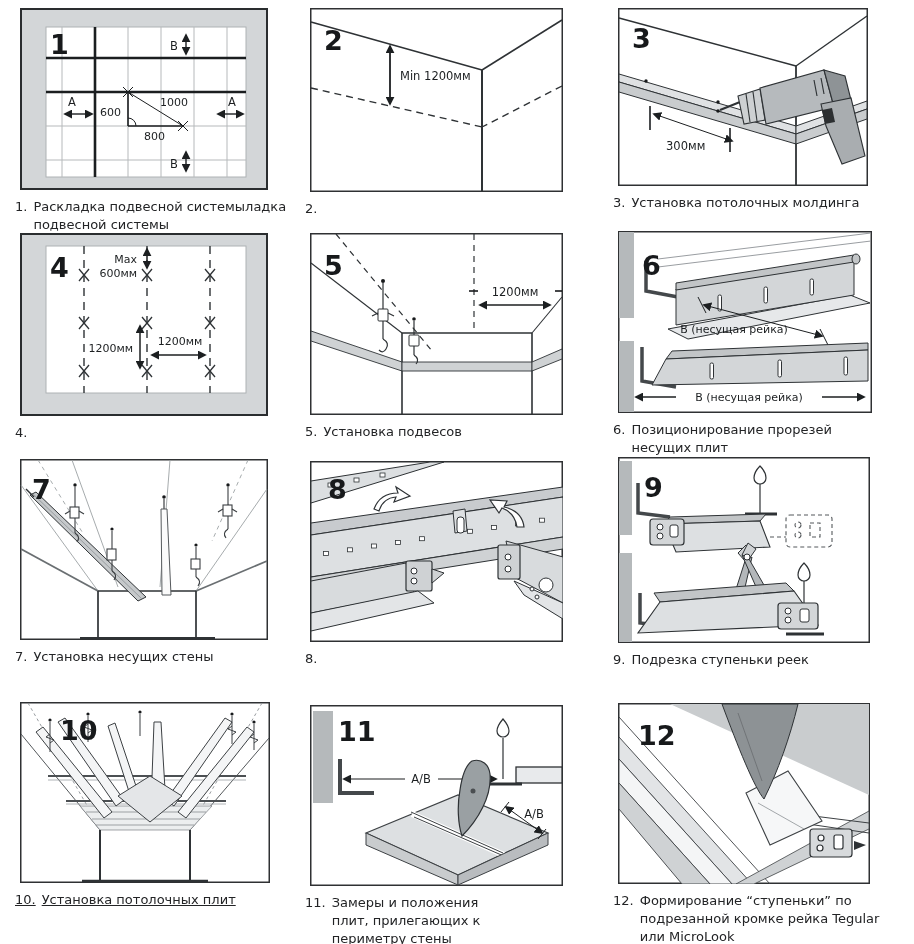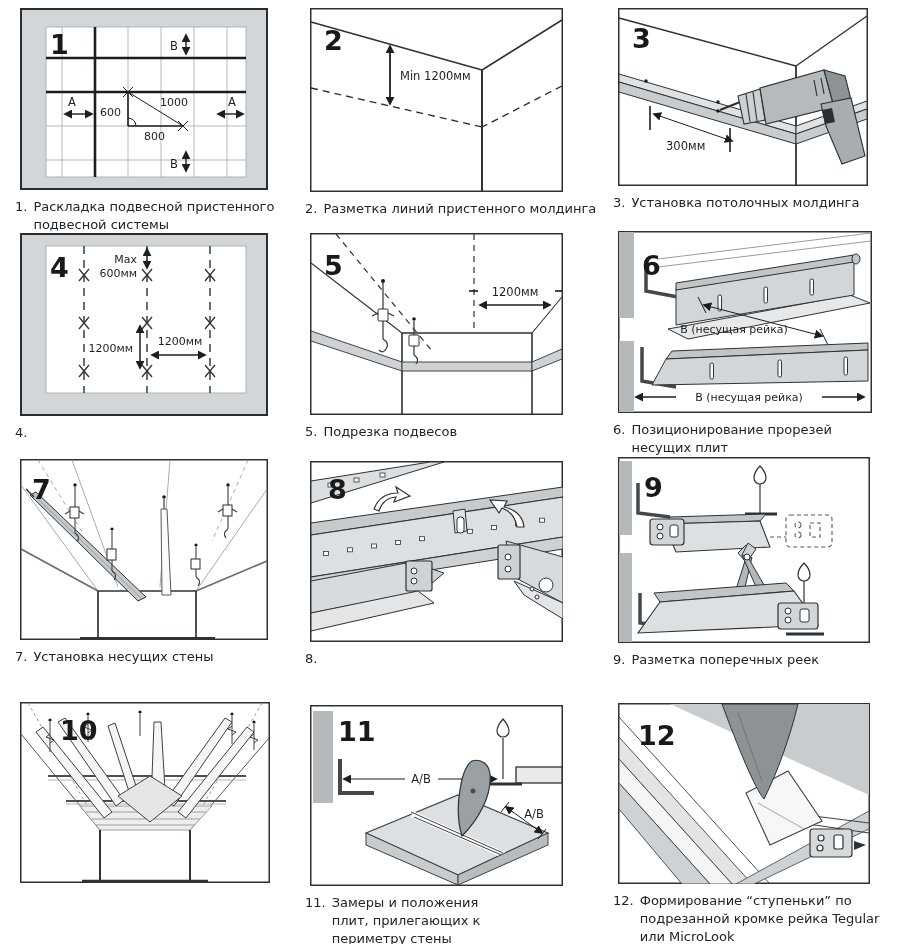--- a/index.html
+++ b/index.html
@@ -74,21 +74,21 @@
       </g>
       <text class="lbl2" x="150" y="42">B</text>
       <text class="lbl2" x="150" y="160">B</text>
       <text class="lbl2" x="52" y="98" text-anchor="middle">A</text>
       <text class="lbl2" x="212" y="98" text-anchor="middle">A</text>
       <text class="num" x="30" y="46">1</text>
     </svg>
   </div>
   <div class="caption">
     <span class="cap-num">1.</span>
-    <span class="cap-text"><span>Раскладка подвесной пристенного</span><br><span>подвесной системы</span></span>
+    <span class="cap-text"><span>Раскладка подвесной системыладка</span><br><span>подвесной системы</span></span>
   </div>
 </div>
 
 <div class="cell" id="cell2">
   <div class="figure">
     <svg width="253" height="184" viewBox="0 0 253 184" role="img">
       <defs>
           <marker id="ar2" viewBox="0 0 10 10" refX="8" refY="5" markerWidth="9" markerHeight="9" markerUnits="userSpaceOnUse" orient="auto-start-reverse">
             <path d="M0,0 L10,5 L0,10 z" fill="#1c1f21"></path>
           </marker>
@@ -101,21 +101,20 @@
         <line x1="1" y1="80" x2="172" y2="119" stroke-width="1.4" stroke-dasharray="7,5"></line>
         <line x1="252" y1="78" x2="172" y2="119" stroke-width="1.4" stroke-dasharray="7,5"></line>
       </g>
       <line x1="80" y1="38" x2="80" y2="96" stroke="#1c1f21" stroke-width="1.8" marker-start="url(#ar2)" marker-end="url(#ar2)"></line>
       <text class="lbl2" x="90" y="72">Min 1200мм</text>
       <text class="num" x="14" y="42">2</text>
     </svg>
   </div>
   <div class="caption">
     <span class="cap-num">2.</span>
-    <span class="cap-text"><span>Разметка линий пристенного молдинга</span></span>
   </div>
 </div>
 
 <div class="cell" id="cell3">
   <div class="figure">
     <svg width="250" height="178" viewBox="0 0 250 178" role="img">
       <defs>
           <marker id="ar3" viewBox="0 0 10 10" refX="8" refY="5" markerWidth="9" markerHeight="9" markerUnits="userSpaceOnUse" orient="auto-start-reverse">
             <path d="M0,0 L10,5 L0,10 z" fill="#1c1f21"></path>
           </marker>
@@ -247,21 +246,21 @@
       </g>
       <line x1="159" y1="58" x2="168" y2="58" stroke="#17191b" stroke-width="1.6"></line>
       <line x1="245" y1="58" x2="252" y2="58" stroke="#17191b" stroke-width="1.6"></line>
       <line x1="170" y1="72" x2="240" y2="72" stroke="#1c1f21" stroke-width="1.5" marker-start="url(#ar5)" marker-end="url(#ar5)"></line>
       <text class="lbl2" x="205" y="63" text-anchor="middle">1200мм</text>
       <text class="num" x="14" y="42">5</text>
     </svg>
   </div>
   <div class="caption">
     <span class="cap-num">5.</span>
-    <span class="cap-text"><span>Подрезка подвесов</span></span>
+    <span class="cap-text"><span>Установка подвесов</span></span>
   </div>
 </div>
 
 <div class="cell" id="cell6">
   <div class="figure">
     <svg width="254" height="182" viewBox="0 0 254 182" role="img">
       <defs>
           <marker id="ar6" viewBox="0 0 10 10" refX="8" refY="5" markerWidth="9" markerHeight="9" markerUnits="userSpaceOnUse" orient="auto-start-reverse">
             <path d="M0,0 L10,5 L0,10 z" fill="#1c1f21"></path>
           </marker>
@@ -480,21 +479,21 @@
       <g stroke="#2e3235" fill="none">
         <path d="M186,106 c3,3 6,8 6,12 a6,6 0 1 1 -12,0 c0,-4 3,-9 6,-12 z" fill="#ffffff" stroke-width="1.2"></path>
         <line x1="186" y1="124" x2="186" y2="146" stroke-width="1.2"></line>
         <line x1="168" y1="177" x2="206" y2="177" stroke-width="3"></line>
       </g>
       <text class="num" x="26" y="40">9</text>
     </svg>
   </div>
   <div class="caption">
     <span class="cap-num">9.</span>
-    <span class="cap-text"><span>Разметка поперечных реек</span></span>
+    <span class="cap-text"><span>Подрезка ступеньки реек</span></span>
   </div>
 </div>
 
 <div class="cell" id="cell10">
   <div class="figure">
     <svg width="250" height="181" viewBox="0 0 250 181" role="img">
       <rect x="0.75" y="0.75" width="248.5" height="179.5" fill="#ffffff" stroke="#2f3133" stroke-width="1.5"></rect>
       <g stroke="#8d9296" stroke-width="0.9">
         <line x1="8" y1="1" x2="80" y2="126" stroke-dasharray="3,3"></line>
         <line x1="242" y1="1" x2="170" y2="126" stroke-dasharray="3,3"></line>
@@ -537,20 +536,24 @@
         <circle cx="212" cy="12" r="1.6" fill="#17191b" stroke="none"></circle>
           <line x1="212" y1="14" x2="212" y2="42"></line>
           <path d="M212,24 l-4,3 8,3 -4,3"></path>
         <circle cx="234" cy="20" r="1.6" fill="#17191b" stroke="none"></circle>
           <line x1="234" y1="22" x2="234" y2="48"></line>
           <path d="M234,32 l-4,3 8,3 -4,3"></path>
       </g>
       <text class="num" x="40" y="38">10</text>
     </svg>
   </div>
+  <div class="caption">
+    <span class="cap-num">10.</span>
+    <span class="cap-text"><span>Установка потолочных плит</span></span>
+  </div>
 </div>
 
 <div class="cell" id="cell11">
   <div class="figure">
     <svg width="253" height="181" viewBox="0 0 253 181" role="img">
       <defs>
           <marker id="ar11" viewBox="0 0 10 10" refX="8" refY="5" markerWidth="9" markerHeight="9" markerUnits="userSpaceOnUse" orient="auto-start-reverse">
             <path d="M0,0 L10,5 L0,10 z" fill="#1c1f21"></path>
           </marker>
         </defs>

